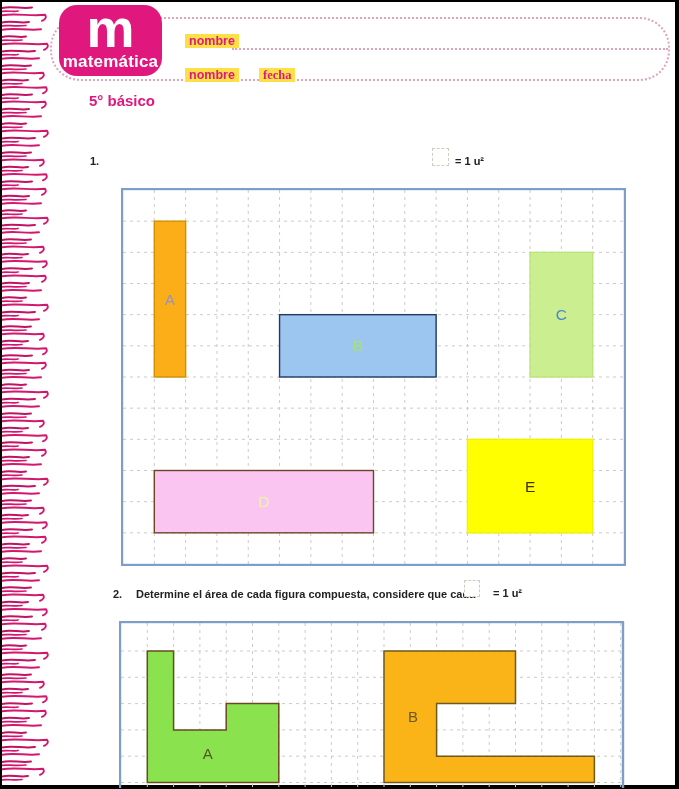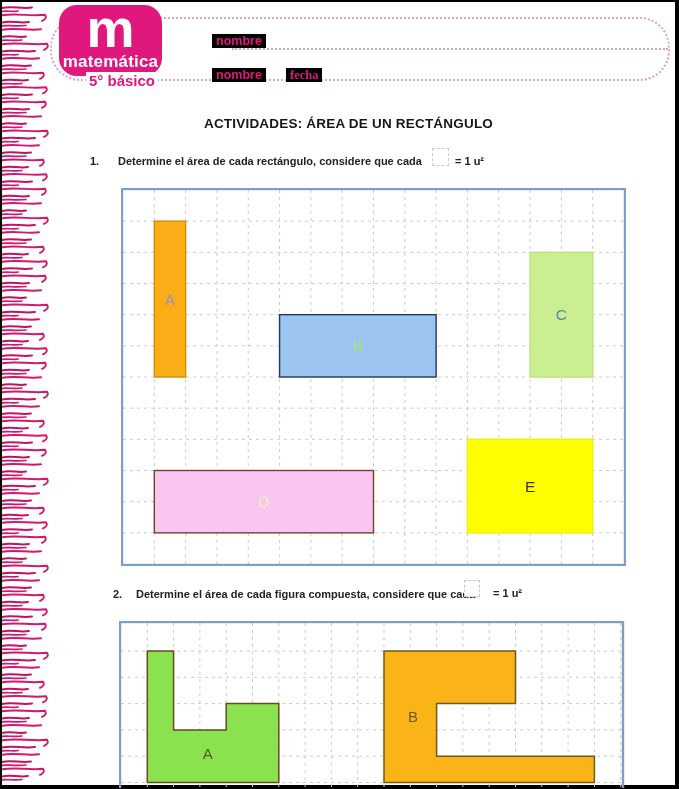--- a/index.html
+++ b/index.html
@@ -9,21 +9,21 @@
   }
   .page{position:absolute;left:2px;top:2px;width:673px;height:783px;background:#ffffff;}
   #spiral-svg{position:absolute;left:0;top:0;}
 
   
   .fields-box{
     position:absolute;left:48px;top:15px;width:620px;height:64px;
     border:2px dotted #DFA3BF;border-radius:30px;box-sizing:border-box;
   }
   .name-line{position:absolute;left:230px;top:46px;width:436px;height:0;border-top:2px dotted #DFA3BF;}
-  .field-label{position:absolute;font-size:12.5px;font-weight:700;background:#000000;padding:0 4px;line-height:14px;margin-left:27px;}
+  .field-label{position:absolute;font-size:12.5px;font-weight:700;background:#fde047;padding:0 4px;line-height:14px;}
   #name-label{left:183px;top:32px;}
   #course-label{left:183px;top:66px;}
   #date-label{left:257px;top:66px;}
   .logo{
     position:absolute;left:57px;top:3px;width:103px;height:71px;border-radius:18px;
     display:flex;flex-direction:column;align-items:center;
   }
   .logo-m{font-size:54px;font-weight:800;color:#fff;line-height:46px;margin-top:0px;}
   .logo-sub{font-size:17px;font-weight:700;color:#fff;margin-top:1px;letter-spacing:.2px;}
   .grade{position:absolute;left:84px;top:70px;font-size:15px;font-weight:700;background:#fff;padding:0 3px;line-height:17px;}
@@ -218,26 +218,24 @@
   <div class="fields-box"></div>
   <div class="name-line"></div>
   <span id="name-label" class="field-label" style="color: rgb(224, 24, 125);">nombre</span>
   <span id="course-label" class="field-label" style="color: rgb(224, 24, 125);">nombre</span>
   <span id="date-label" class="field-label" style="color: rgb(224, 24, 125); font-family: Liberation Serif, serif;">fecha</span>
 
   <div class="logo" style="background: rgb(224, 24, 125);">
     <div class="logo-m">m</div>
     <div class="logo-sub">matemática</div>
   </div>
-  <div class="grade" style="color: rgb(224, 24, 125);">5° básico</div>
-
-  <div class="sheet-title">ACTIVIDADES: ÁREA DE UN RECTÁNGULO</div>
+  <div class="grade" style="color: rgb(224, 24, 125); margin-top: 20px;">5° básico</div>
+
 
   <span id="q1-number" class="q">1.</span>
-  <span id="q1-prompt" class="q">Determine el área de cada rectángulo, considere que cada</span>
   <span id="q1-unitbox"></span>
   <span id="q1-equation" class="q">=  1 u²</span>
 
   <svg id="grid1-svg" width="505" height="378" viewBox="0 0 505 378">
       <g>
         <line x1="33.3125" y1="2" x2="33.3125" y2="376" stroke="#CBCBCB" stroke-width="1" stroke-dasharray="3 4"></line>
         <line x1="64.625" y1="2" x2="64.625" y2="376" stroke="#CBCBCB" stroke-width="1" stroke-dasharray="3 4"></line>
         <line x1="95.9375" y1="2" x2="95.9375" y2="376" stroke="#CBCBCB" stroke-width="1" stroke-dasharray="3 4"></line>
         <line x1="127.25" y1="2" x2="127.25" y2="376" stroke="#CBCBCB" stroke-width="1" stroke-dasharray="3 4"></line>
         <line x1="158.5625" y1="2" x2="158.5625" y2="376" stroke="#CBCBCB" stroke-width="1" stroke-dasharray="3 4"></line>

